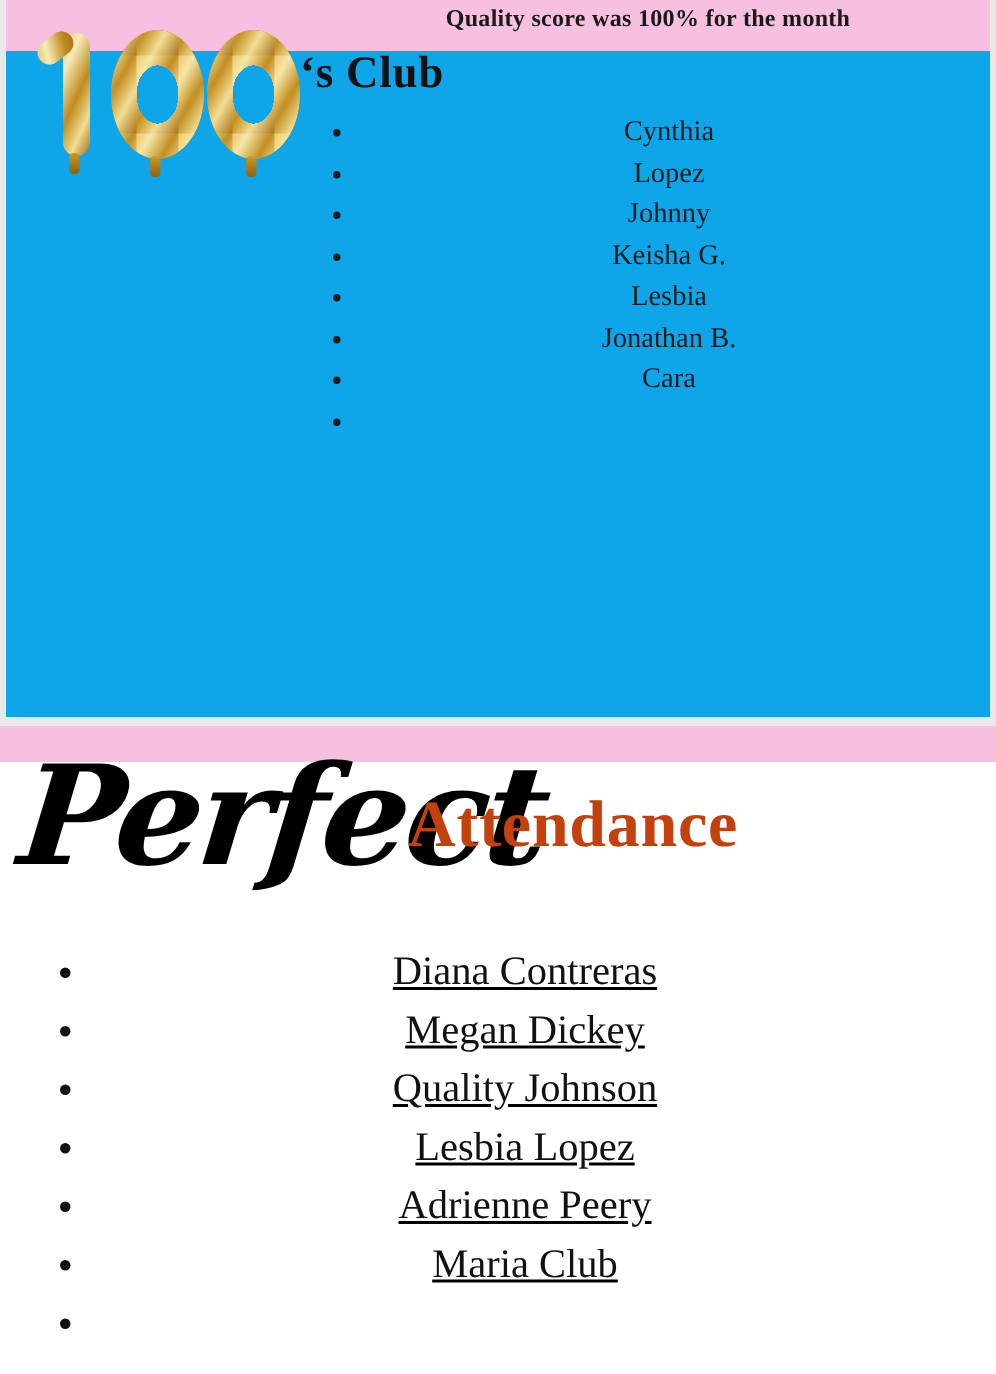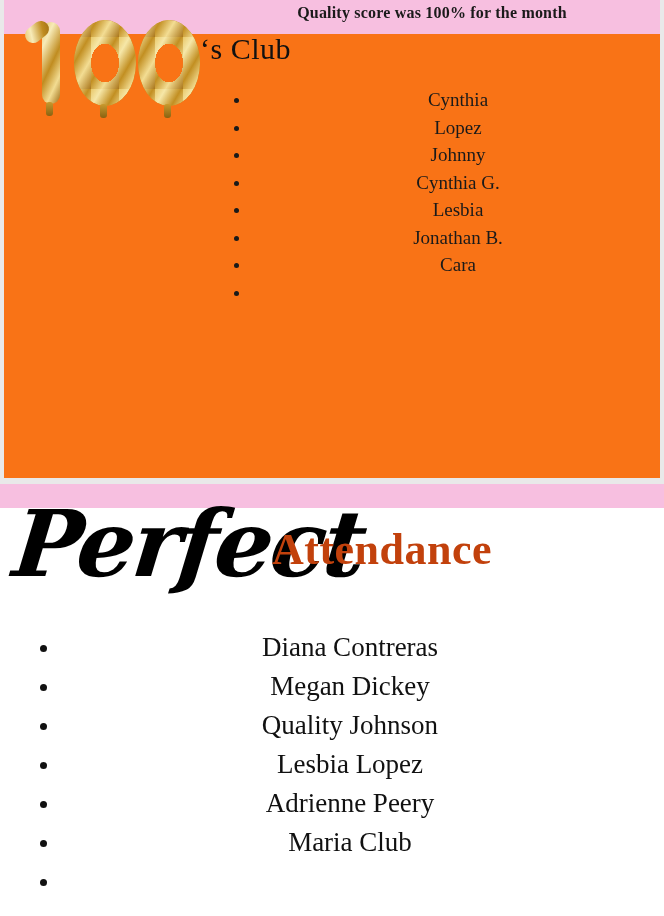--- a/index.html
+++ b/index.html
@@ -23,21 +23,21 @@
     height: 916px;
   }
 
   
   .section-top {
     position: absolute;
     left: 4px;
     top: 0;
     width: 656px;
     height: 478px;
-    background: #f97316;
+    background: #0ea5e9;
     overflow: hidden;
   }
 
   .pink-bar-top {
     position: absolute;
     left: 0;
     top: 0;
     width: 656px;
     height: 34px;
     background: #f7bfe0;
@@ -54,21 +54,21 @@
     font-size: 16px;
     color: #1a1a1a;
     letter-spacing: 0.2px;
   }
 
   .club-title {
     position: absolute;
     left: 196px;
     top: 32px;
     font-family: "Liberation Serif", serif;
-    font-weight: normal;
+    font-weight: bold;
     font-size: 30px;
     color: #111111;
     letter-spacing: 0.5px;
   }
 
   
   .balloons {
     position: absolute;
     left: 12px;
     top: 16px;
@@ -139,21 +139,21 @@
     background: linear-gradient(180deg, #c99a2e, #8a6211);
     border-radius: 3px;
   }
 
   
   .list-top {
     position: absolute;
     left: 196px;
     top: 74px;
     width: 420px;
-    margin: 12px;
+    margin: 0;
     padding: 0;
     list-style: none;
   }
   .list-top li {
     position: relative;
     height: 27.5px;
     line-height: 27.5px;
     text-align: center;
     font-family: "Liberation Serif", serif;
     font-size: 19px;
@@ -221,20 +221,21 @@
   }
 
   .list-bottom {
     position: absolute;
     left: 0;
     top: 144px;
     width: 664px;
     margin: 0;
     padding: 0;
     list-style: none;
+    text-decoration: underline;
   }
   .list-bottom li {
     position: relative;
     height: 39px;
     line-height: 39px;
     font-family: "Liberation Serif", serif;
     font-size: 27px;
     color: #111111;
   }
   .list-bottom li::before {
@@ -280,21 +281,21 @@
         <div class="tail" style="left:26px; top:88px;"></div>
       </div>
     </div>
 
     <div class="club-title"><span>‘s  Club</span></div>
 
     <ul class="list-top">
       <li><span>Cynthia</span></li>
       <li><span>Lopez</span></li>
       <li><span>Johnny</span></li>
-      <li><span>Cynthia G.</span></li>
+      <li><span>Keisha G.</span></li>
       <li><span>Lesbia</span></li>
       <li><span>Jonathan B.</span></li>
       <li><span>Cara</span></li>
       <li><span></span></li>
     </ul>
   </div>
 
   <div class="section-bottom">
 
     <div class="pink-bar-bottom"></div>

